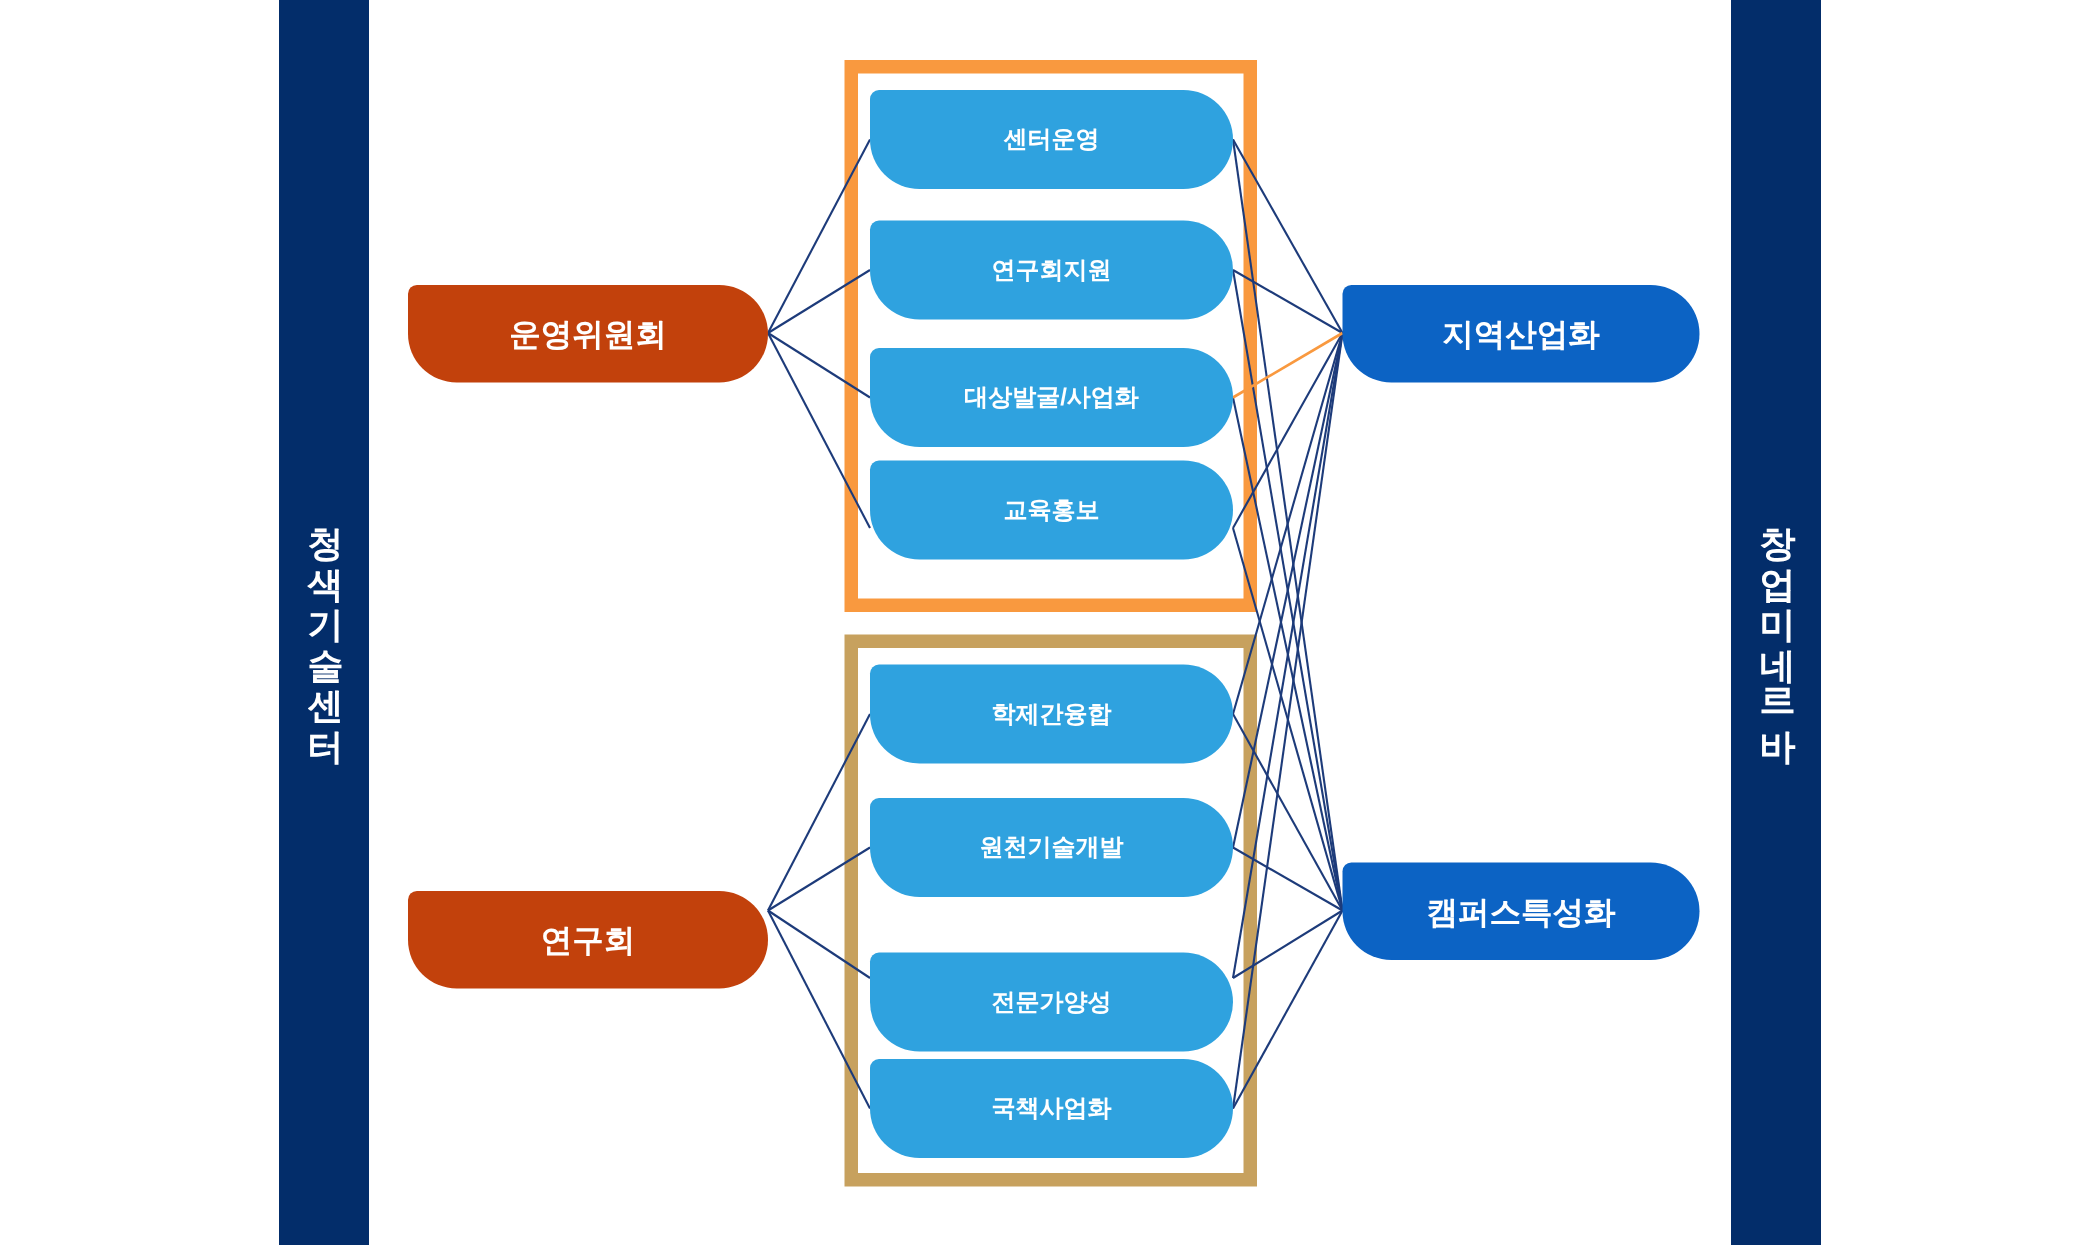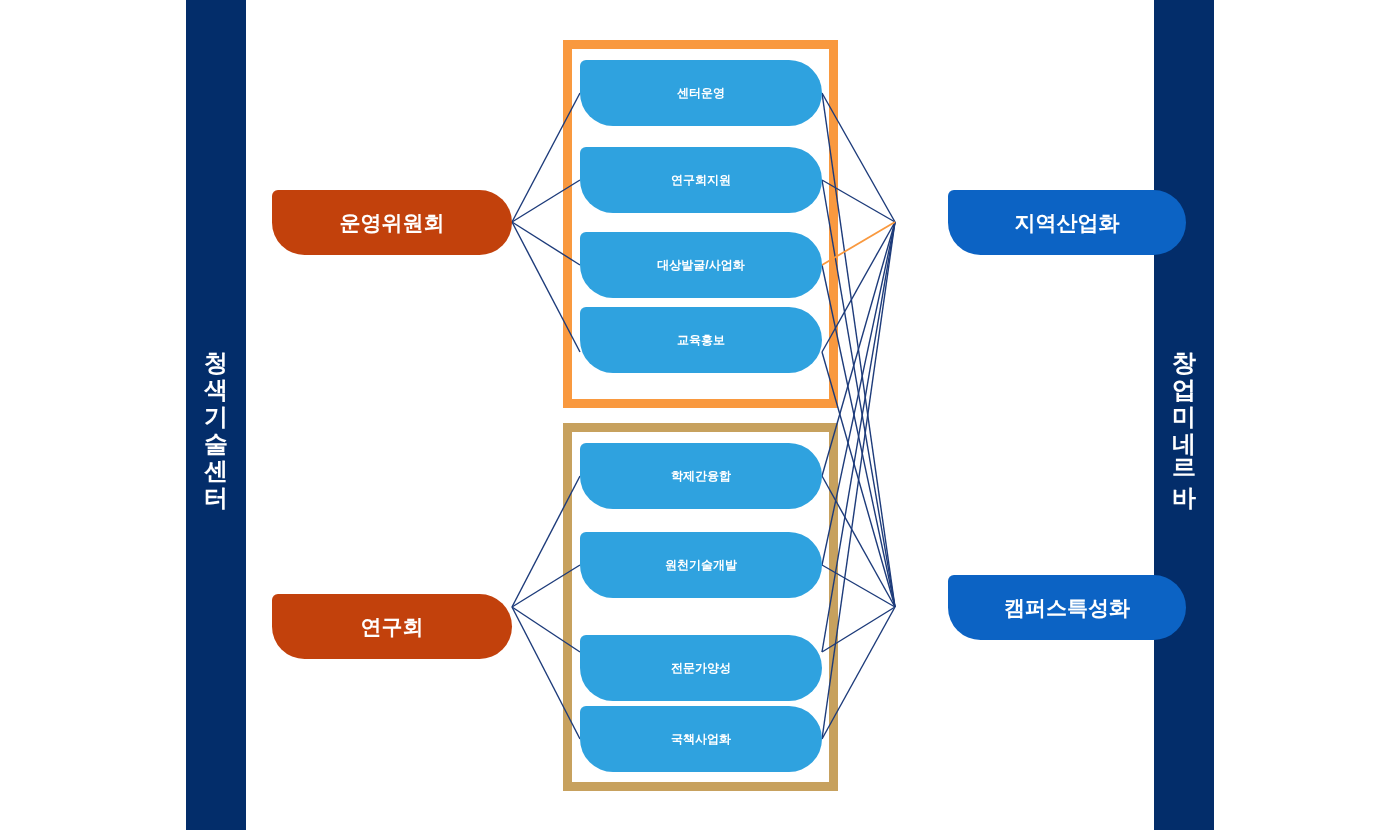--- a/index.html
+++ b/index.html
@@ -20,22 +20,22 @@
   .group-top    { top:40px;  border-color:#f9993f; }
   .group-bottom { top:423px; border-color:#c7a15e; }
 
   
   svg.lines { position:absolute; left:0; top:0; width:1400px; height:830px; pointer-events:none; }
 
   
   .node { position:absolute; display:flex; align-items:center; justify-content:center;
           color:#ffffff; font-weight:600; box-sizing:border-box; }
   .node-big   { width:240px; height:65px; background:#c2410c; border-radius:6px 33px 33px 33px; font-size:21px; }
-  .node-small { left:580px; width:242px; height:66px; background:#2fa2df; border-radius:6px 33px 33px 33px; font-size:12px; }
-  .node-right { left:948px; width:238px; height:65px; background:#0c63c4; border-radius:6px 33px 33px 33px; font-size:21px; }
+  .node-small { left:580px; width:242px; height:66px; background:#2fa2df; border-radius:6px 33px 33px 33px; font-size:16px; }
+  .node-right { left:895px; width:238px; height:65px; background:#0c63c4; border-radius:6px 33px 33px 33px; font-size:21px; }
 
   #n-L1 { left:272px; top:190px; }
   #n-L2 { left:272px; top:594px; }
   #n-T1 { top:60px; }
   #n-T2 { top:147px; }
   #n-T3 { top:232px; }
   #n-T4 { top:307px; }
   #n-B1 { top:443px; }
   #n-B2 { top:532px; }
   #n-B3 { top:635px; }

